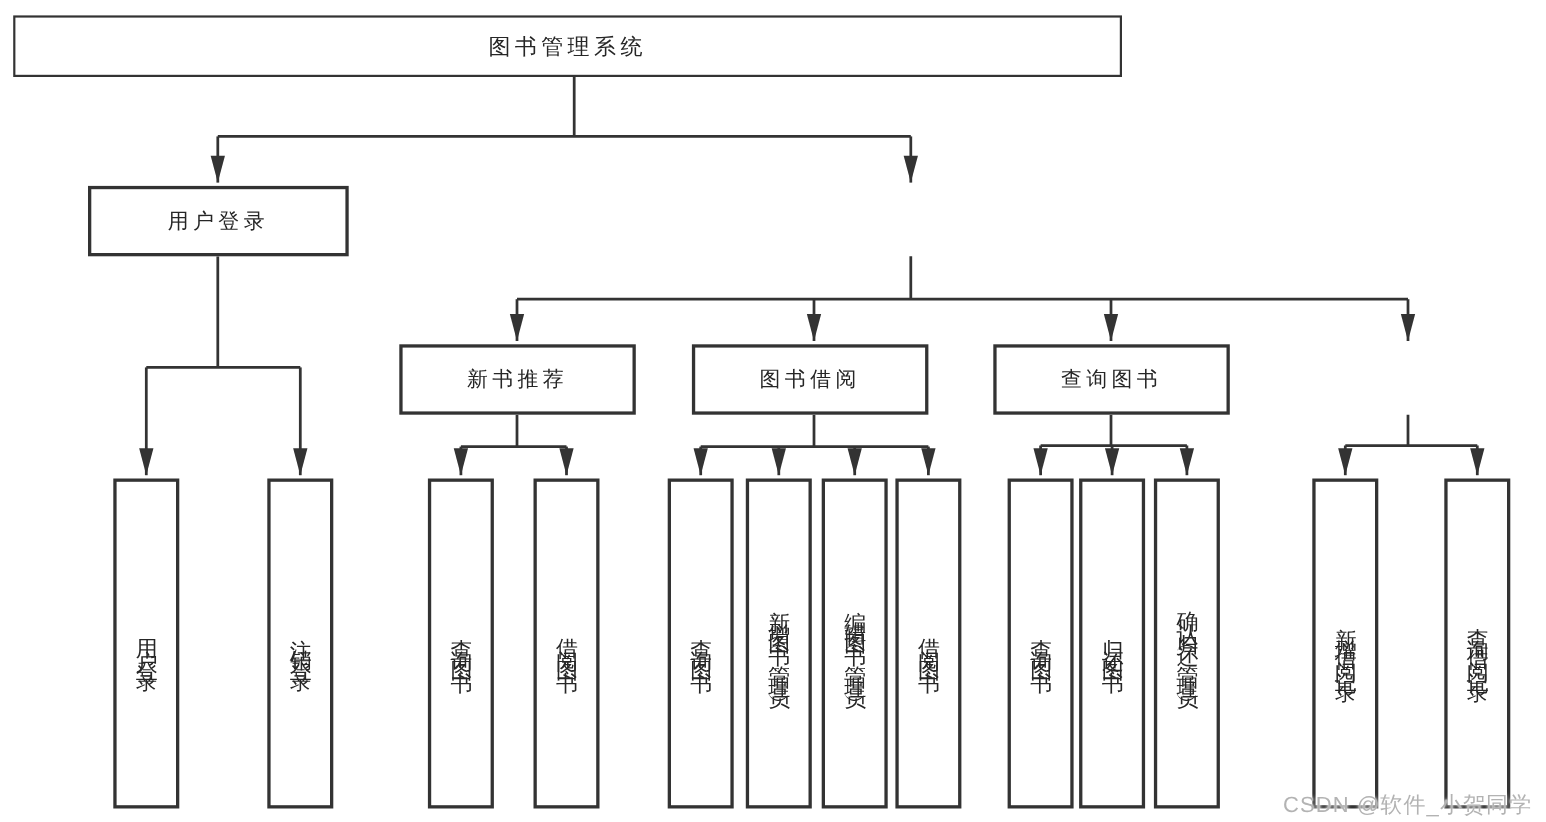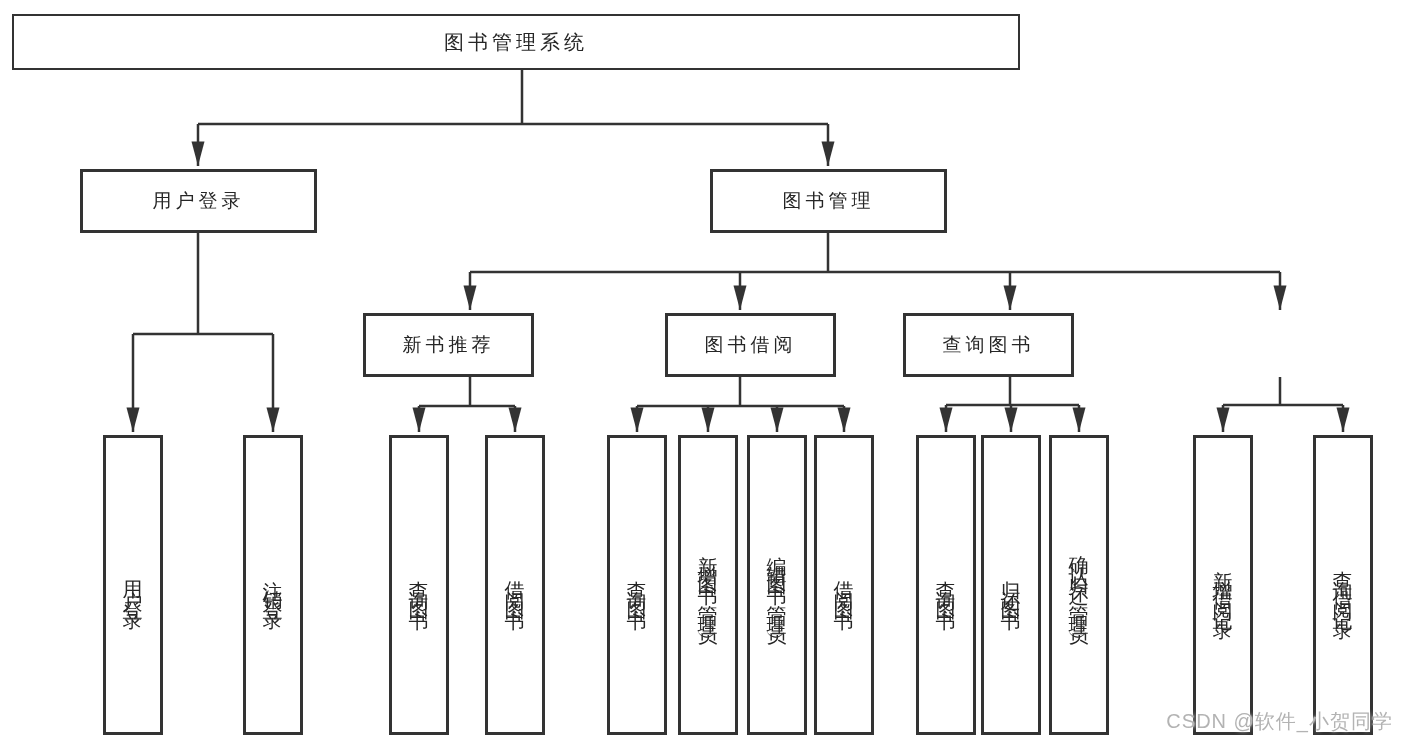--- a/index.html
+++ b/index.html
@@ -21,42 +21,42 @@
     position: absolute;
     box-sizing: border-box;
     border: 3px solid #333333;
     background: #ffffff;
     display: flex;
     align-items: center;
     justify-content: center;
   }
   .box.root  { left:12px;  top:14px;  width:1008px; height:56px; border-width:2px; }
   .box.lvl2  { top:169px; width:237px; height:64px; }
-  .box.lvl3  { top:313px; width:171px; height:64px; }
+  .box.lvl3  { top:313px; width:215px; height:64px; }
   .box.leaf  { top:435px; width:60px;  height:300px; }
   .hlabel {
     font-size: 19px;
     letter-spacing: 4px;
     white-space: nowrap;
     color: #262626;
   }
   .root .hlabel { font-size: 20px; }
   .vlabel {
     writing-mode: vertical-rl;
     text-orientation: mixed;
     font-size: 20px;
     letter-spacing: 10px;
     line-height: 54px;
     color: #262626;
     white-space: nowrap;
   }
   .watermark {
     position: absolute;
     right: 12px;
-    bottom: 12px;
+    bottom: 2px;
     font-size: 20px;
     letter-spacing: 1px;
     color: #b3b3b3;
     text-shadow: 0 0 2px #ffffff, 0 0 4px #ffffff;
     z-index: 10;
     white-space: nowrap;
   }
 </style>
 </head>
 <body>
@@ -107,28 +107,25 @@
     </g>
   </svg>
 
   <div class="box root">
     <span class="hlabel">图书管理系统</span>
   </div>
 
   <div class="box lvl2" style="left:80px">
     <span class="hlabel">用户登录</span>
   </div>
-  <div class="box lvl2" style="left:710px">
-    <span class="hlabel">图书管理</span>
-  </div>
 
   <div class="box lvl3" style="left:363px">
     <span class="hlabel">新书推荐</span>
   </div>
-  <div class="box lvl3" style="left:665px">
+  <div class="box lvl3" style="left:629px">
     <span class="hlabel">图书借阅</span>
   </div>
   <div class="box lvl3" style="left:903px">
     <span class="hlabel">查询图书</span>
   </div>
 
   <div class="box leaf" style="left:103px">
     <span class="vlabel">用户登录</span>
   </div>
   <div class="box leaf" style="left:243px">

